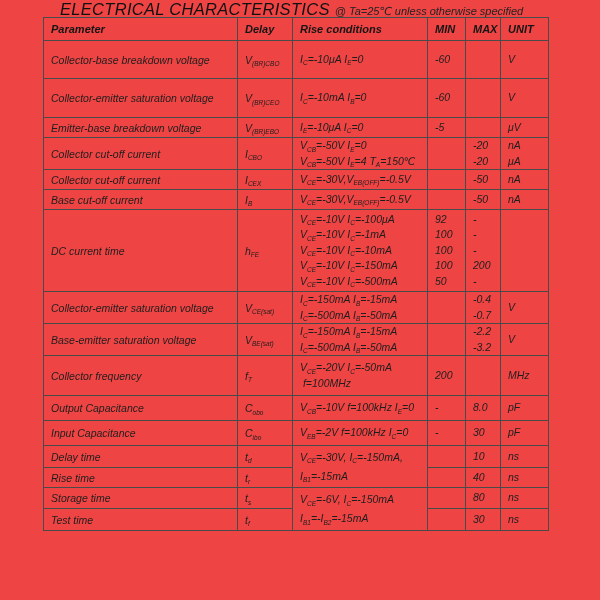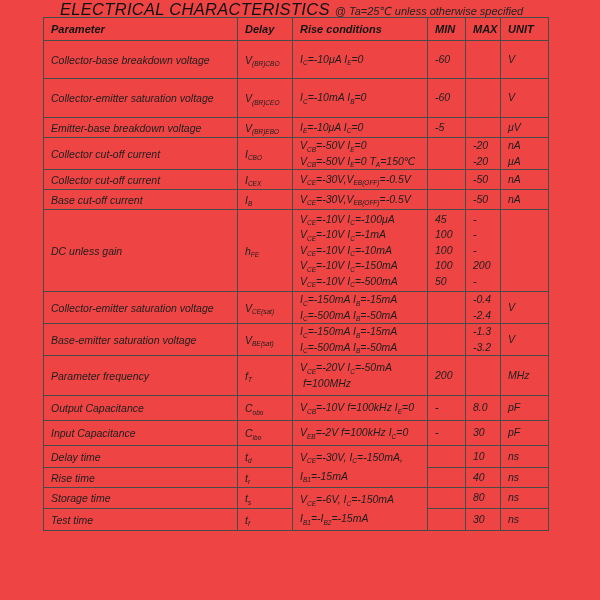--- a/index.html
+++ b/index.html
@@ -90,21 +90,21 @@
         <td class="c-unit">
             <div class="ln">μV</div>
           </td>
       </tr>
 
       <tr style="height:31px">
         <td class="c-param">Collector cut-off current</td>
         <td class="c-sym"><span>I</span><sub>CBO</sub></td>
         <td class="c-cond">
           <div class="ln"><span>V</span><sub>CB</sub><span>=-50V I</span><sub>E</sub><span>=0</span></div>
-          <div class="ln"><span>V</span><sub>CB</sub><span>=-50V I</span><sub>E</sub><span>=0 T</span><sub>A</sub><span>=150℃</span></div>
+          <div class="ln"><span>V</span><sub>CB</sub><span>=-50V I</span><sub>E</sub><span>=4 T</span><sub>A</sub><span>=150℃</span></div>
         </td>
         <td class="c-min"></td>
         <td class="c-max">
           <div class="ln">-20</div>
           <div class="ln">-20</div>
         </td>
         <td class="c-unit">
           <div class="ln">nA</div>
           <div class="ln">μA</div>
         </td>
@@ -134,31 +134,31 @@
         <td class="c-min"></td>
         <td class="c-max">
             <div class="ln">-50</div>
           </td>
         <td class="c-unit">
             <div class="ln">nA</div>
           </td>
       </tr>
 
       <tr style="height:82px">
-        <td class="c-param">DC unless gain</td>
+        <td class="c-param">DC current time</td>
         <td class="c-sym"><span>h</span><sub>FE</sub></td>
         <td class="c-cond">
           <div class="ln"><span>V</span><sub>CE</sub><span>=-10V I</span><sub>C</sub><span>=-100μA</span></div>
           <div class="ln"><span>V</span><sub>CE</sub><span>=-10V I</span><sub>C</sub><span>=-1mA</span></div>
           <div class="ln"><span>V</span><sub>CE</sub><span>=-10V I</span><sub>C</sub><span>=-10mA</span></div>
           <div class="ln"><span>V</span><sub>CE</sub><span>=-10V I</span><sub>C</sub><span>=-150mA</span></div>
           <div class="ln"><span>V</span><sub>CE</sub><span>=-10V I</span><sub>C</sub><span>=-500mA</span></div>
         </td>
         <td class="c-min">
-          <div class="ln">45</div>
+          <div class="ln">92</div>
           <div class="ln">100</div>
           <div class="ln">100</div>
           <div class="ln">100</div>
           <div class="ln">50</div>
         </td>
         <td class="c-max">
           <div class="ln">-</div>
           <div class="ln">-</div>
           <div class="ln">-</div>
           <div class="ln">200</div>
@@ -170,46 +170,46 @@
       <tr style="height:31px">
         <td class="c-param">Collector-emitter saturation voltage</td>
         <td class="c-sym"><span>V</span><sub>CE(sat)</sub></td>
         <td class="c-cond">
           <div class="ln"><span>I</span><sub>C</sub><span>=-150mA I</span><sub>B</sub><span>=-15mA</span></div>
           <div class="ln"><span>I</span><sub>C</sub><span>=-500mA I</span><sub>B</sub><span>=-50mA</span></div>
         </td>
         <td class="c-min"></td>
         <td class="c-max">
           <div class="ln">-0.4</div>
-          <div class="ln">-2.4</div>
+          <div class="ln">-0.7</div>
         </td>
         <td class="c-unit">
             <div class="ln">V</div>
           </td>
       </tr>
 
       <tr style="height:31px">
         <td class="c-param">Base-emitter saturation voltage</td>
         <td class="c-sym"><span>V</span><sub>BE(sat)</sub></td>
         <td class="c-cond">
           <div class="ln"><span>I</span><sub>C</sub><span>=-150mA I</span><sub>B</sub><span>=-15mA</span></div>
           <div class="ln"><span>I</span><sub>C</sub><span>=-500mA I</span><sub>B</sub><span>=-50mA</span></div>
         </td>
         <td class="c-min"></td>
         <td class="c-max">
-          <div class="ln">-1.3</div>
+          <div class="ln">-2.2</div>
           <div class="ln">-3.2</div>
         </td>
         <td class="c-unit">
             <div class="ln">V</div>
           </td>
       </tr>
 
       <tr style="height:40px">
-        <td class="c-param">Parameter frequency</td>
+        <td class="c-param">Collector frequency</td>
         <td class="c-sym"><span>f</span><sub>T</sub></td>
         <td class="c-cond">
           <div class="ln"><span>V</span><sub>CE</sub><span>=-20V I</span><sub>C</sub><span>=-50mA</span></div>
           <div class="ln"><span> f=100MHz</span></div>
         </td>
         <td class="c-min">
             <div class="ln">200</div>
           </td>
         <td class="c-max"></td>
         <td class="c-unit">

